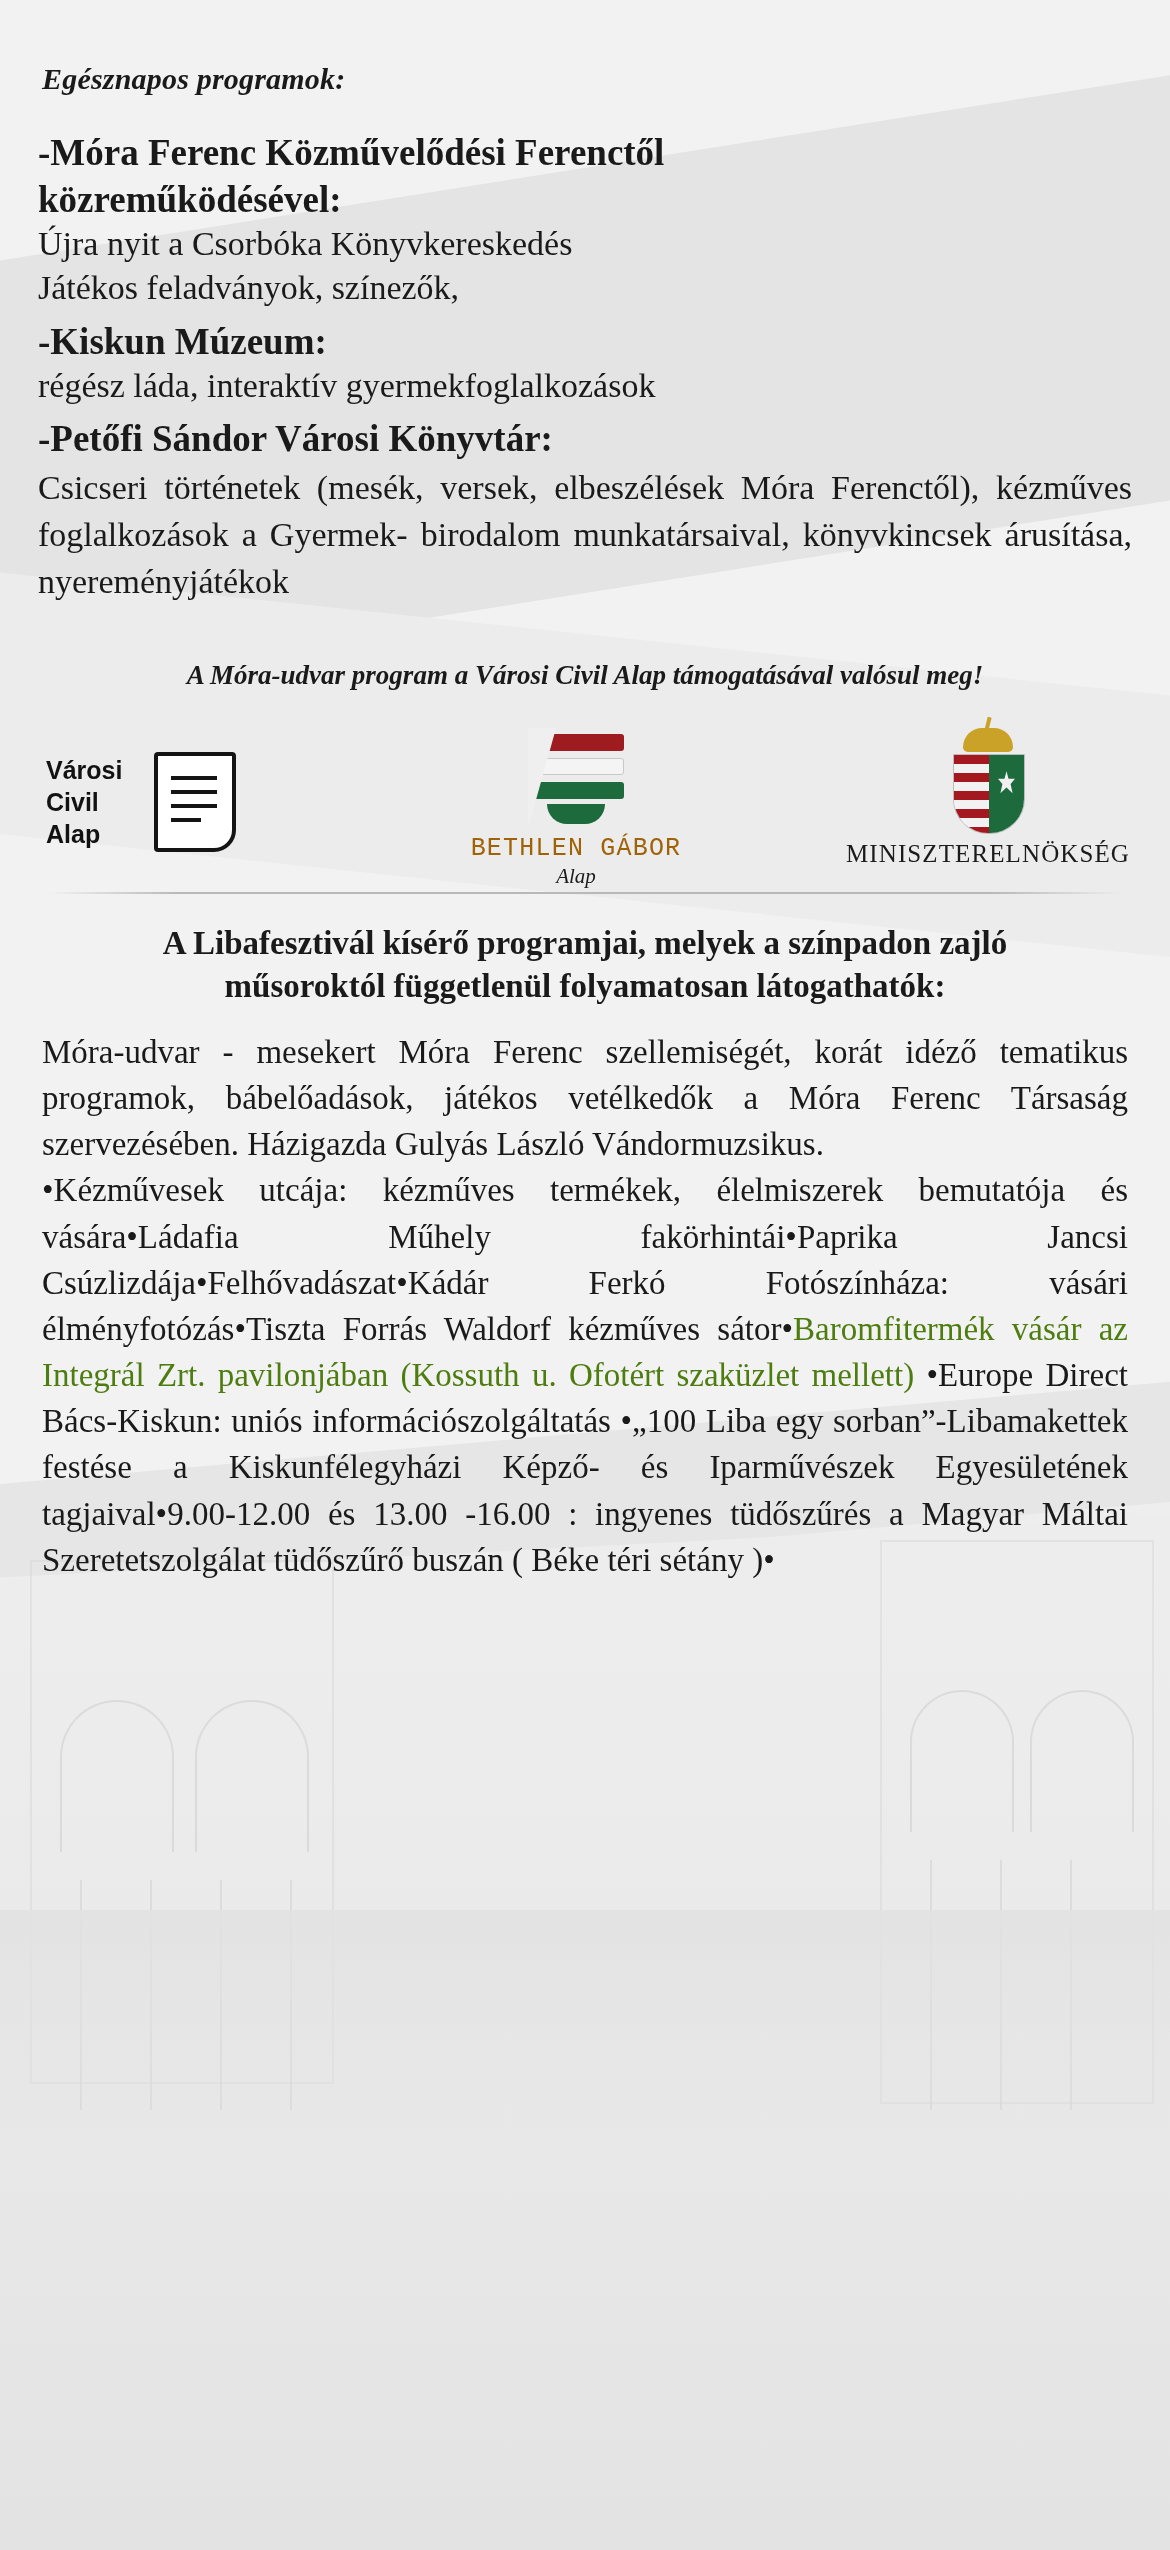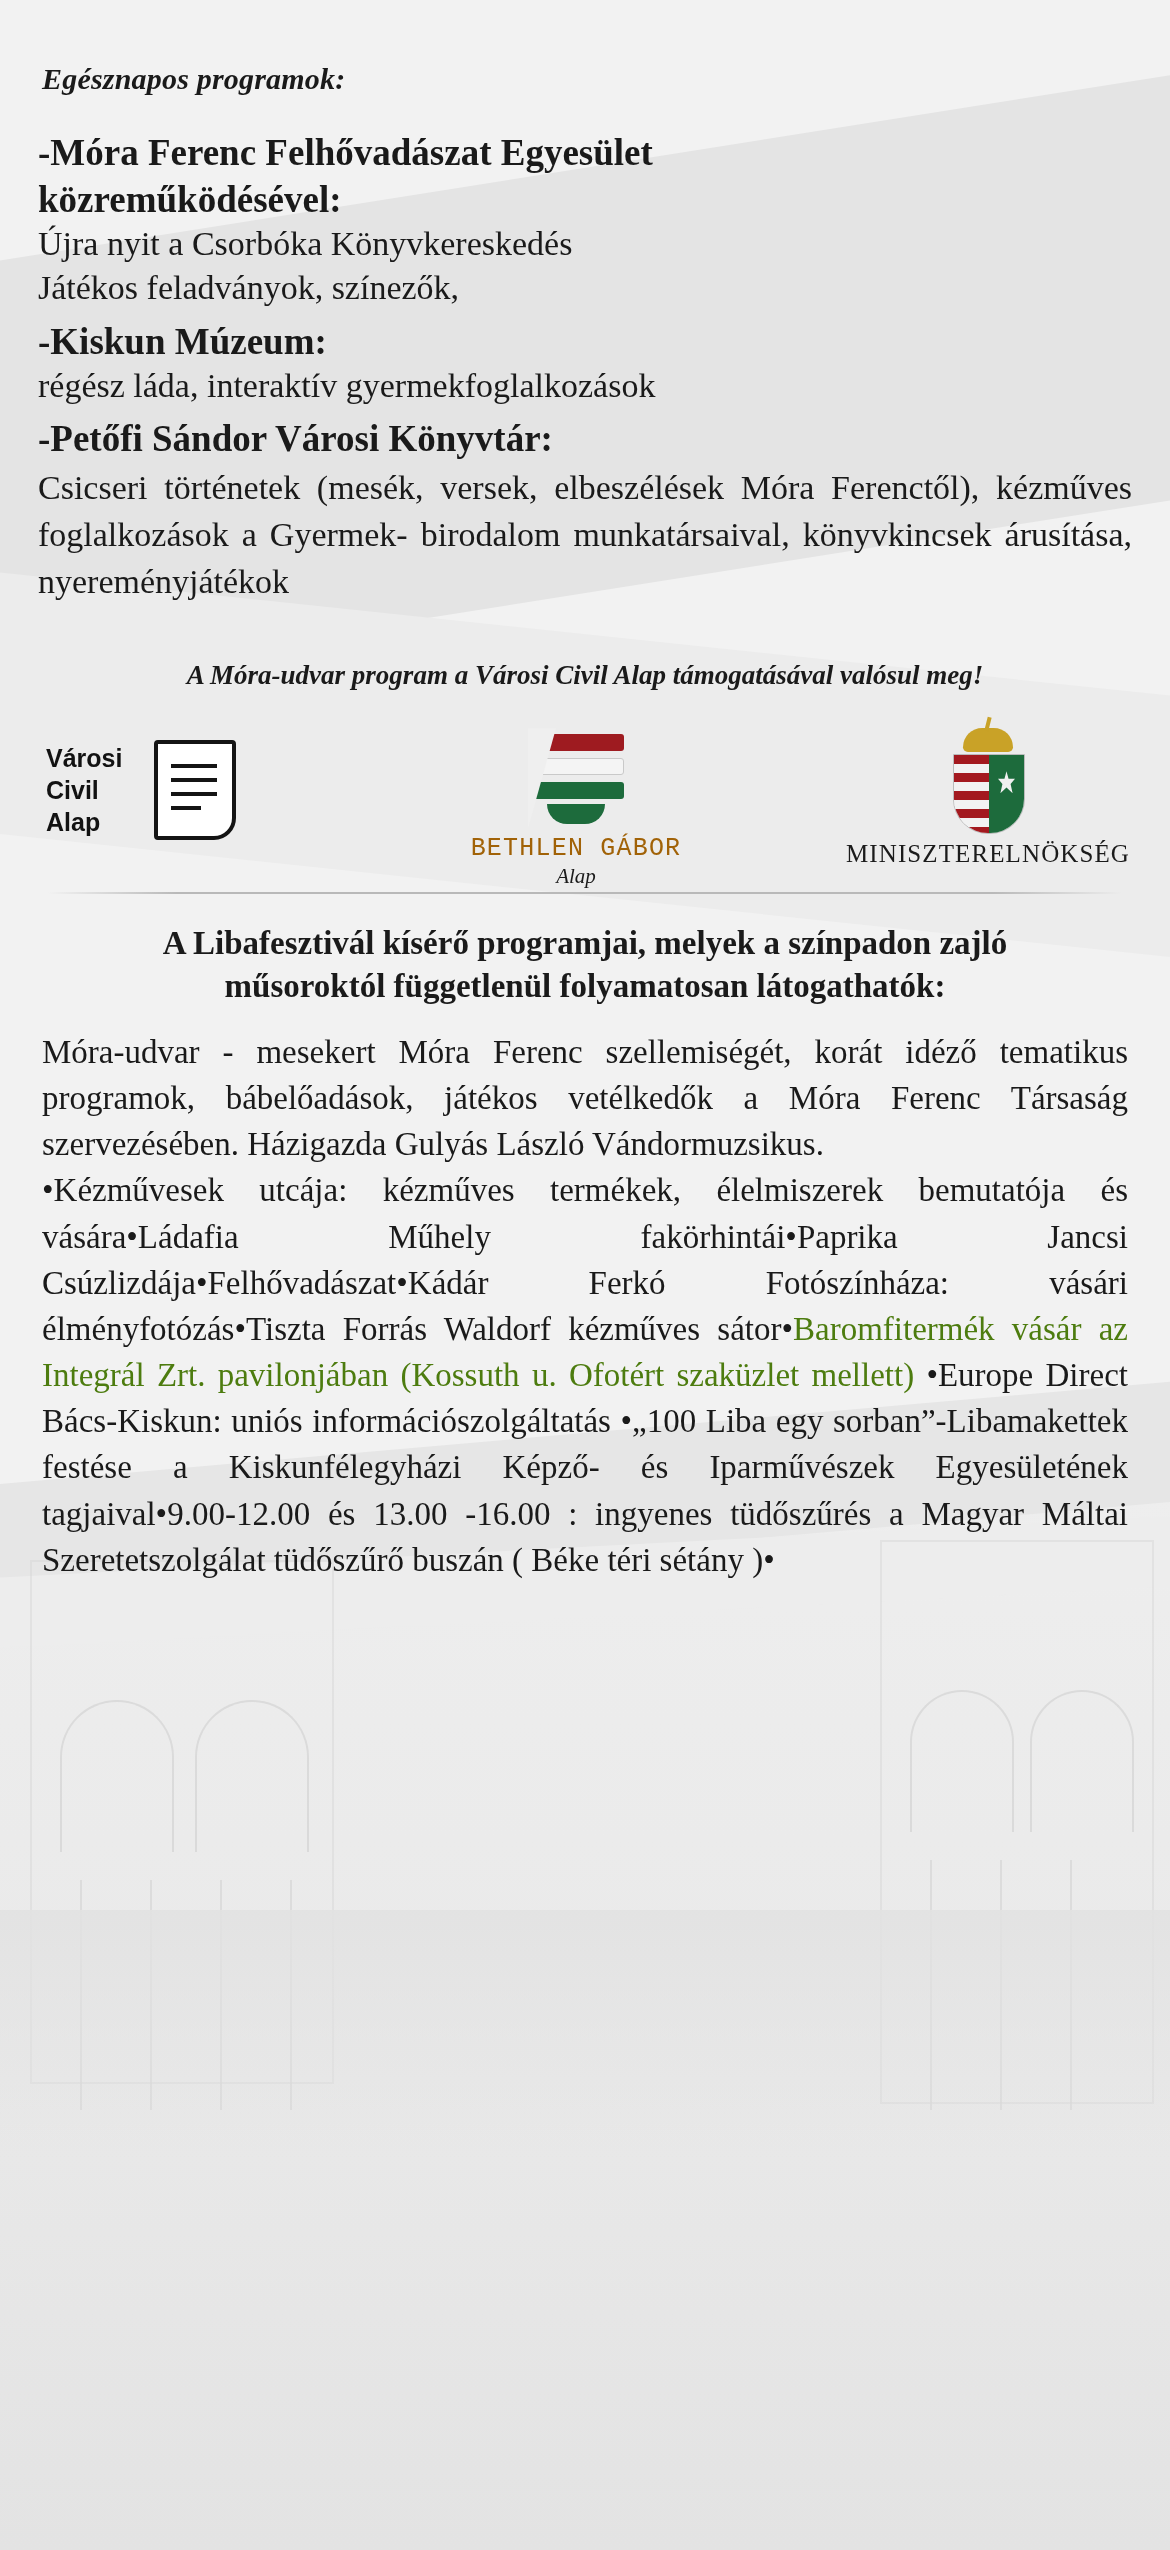--- a/index.html
+++ b/index.html
@@ -153,21 +153,21 @@
 
   
   .logos {
     position: relative;
     margin-top: 36px;
     height: 150px;
   }
   .logo-vca {
     position: absolute;
     left: 8px;
-    top: 12px;
+    top: 24px;
     display: flex;
     align-items: center;
     gap: 32px;
   }
   .vca-text {
     font-family: "Liberation Sans", sans-serif;
     font-weight: 700;
     font-size: 25px;
     line-height: 1.28;
     color: #121212;
@@ -360,21 +360,21 @@
   <div class="bg-col" style="left:1070px; top:1860px; height:250px;"></div>
   <div class="bg-wash"></div>
 </div>
 
 <div class="page">
 
   <div class="heading-italic">Egésznapos programok:</div>
 
   <div class="block-top">
 
-    <div class="org-head">-Móra Ferenc Felhővadászat Egyesület</div>
+    <div class="org-head">-Móra Ferenc Közművelődési Ferenctől</div>
     <div class="org-head tight">közreműködésével:</div>
     <div class="org-line">Újra nyit a Csorbóka Könyvkereskedés</div>
     <div class="org-line">Játékos feladványok, színezők,</div>
 
     <div class="org-head">-Kiskun Múzeum:</div>
     <div class="org-line">régész láda, interaktív gyermekfoglalkozások</div>
 
     <div class="org-head">-Petőfi Sándor Városi Könyvtár:</div>
     <div class="justified">Csicseri történetek (mesék, versek, elbeszélések Móra Ferenctől), kézműves foglalkozások a Gyermek- birodalom munkatársaival, könyvkincsek árusítása, nyereményjátékok</div>
   </div>

